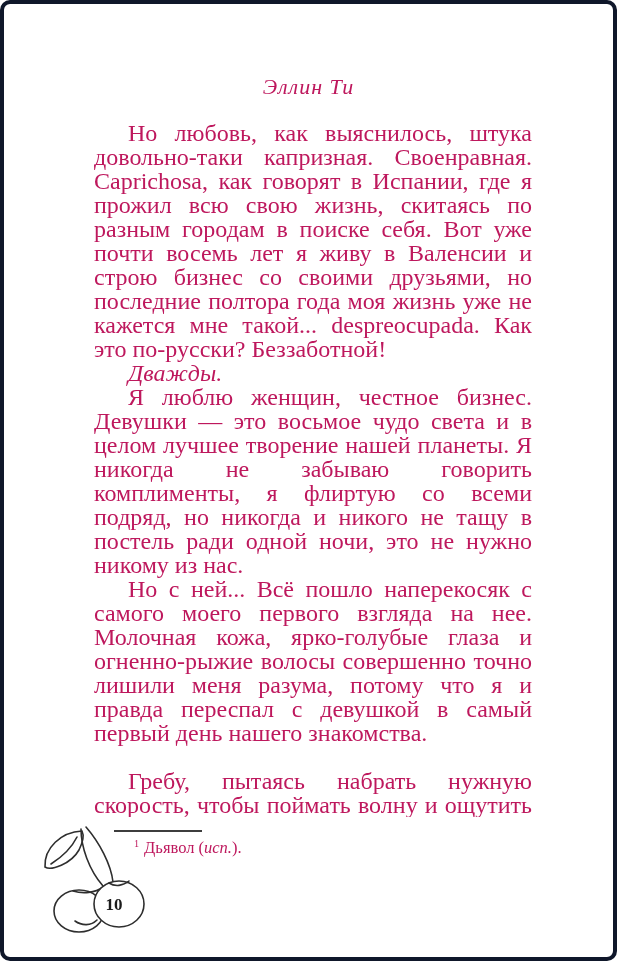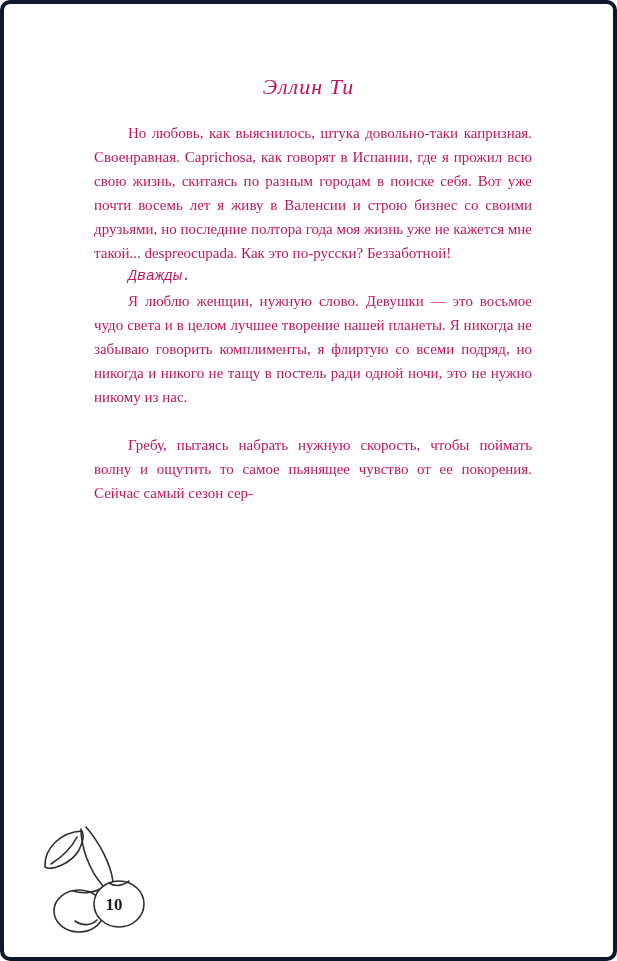--- a/index.html
+++ b/index.html
@@ -20,26 +20,26 @@
     font-style:italic;
     font-size:22px;
     line-height:26px;
     letter-spacing:1px;
   }
   .text-block{
     margin:21px 0 0 90px;
     width:438px;
     height:696px;
     overflow:hidden;
-    font-size:15px;
+    font-size:24px;
     line-height:24px;
     text-align:justify;
   }
   .para{margin:0;text-indent:34px;}
-  .para.italic{font-style:italic;font-family:Liberation Mono, monospace;}
+  .para.italic{font-style:italic;}
   .para.scene-start{margin-top:24px;}
   sup{font-size:0.62em;vertical-align:super;line-height:0;}
   .footnote{
     position:absolute;left:90px;top:826px;width:438px;
     font-size:16.5px;line-height:20px;
   }
   .fn-rule{width:88px;height:0;border-top:2px solid #3d3d3d;margin-left:20px;}
   .fn-text{margin:6px 0 0 0;padding-left:40px;}
   .fn-text sup{margin-right:5px;}
   .cherry{position:absolute;left:25px;top:818px;}
@@ -54,24 +54,29 @@
 </head>
 <body>
 
 <div class="page">
 
   <div class="running-header">Эллин Ти</div>
 
   <div class="text-block">
     <p class="para">Но любовь, как выяснилось, штука довольно-таки капризная. Своенравная. Caprichosa, как говорят в Испании, где я прожил всю свою жизнь, скитаясь по разным городам в поиске себя. Вот уже почти восемь лет я живу в Валенсии и строю бизнес со своими друзьями, но последние полтора года моя жизнь уже не кажется мне такой... despreocupada. Как это по-русски? Беззаботной!</p>
     <p class="para italic">Дважды.</p>
-    <p class="para">Я люблю женщин, нужную слово. Девушки — это восьмое чудо света и в целом лучшее творение нашей планеты. Я никогда не забываю говорить комплименты, я флиртую со всеми подряд, но никогда и никого не тащу в постель ради одной ночи, это не нужно никому из нас.</p>
+    <p class="para">Я люблю женщин, честное бизнес. Девушки — это восьмое чудо света и в целом лучшее творение нашей планеты. Я никогда не забываю говорить комплименты, я флиртую со всеми подряд, но никогда и никого не тащу в постель ради одной ночи, это не нужно никому из нас.</p>
+    <p class="para">Но с ней... Всё пошло наперекосяк с самого моего первого взгляда на нее. Молочная кожа, ярко-голубые глаза и огненно-рыжие волосы совершенно точно лишили меня разума, потому что я и правда переспал с девушкой в самый первый день нашего знакомства.</p>
     <p class="para scene-start">Гребу, пытаясь набрать нужную скорость, чтобы поймать волну и ощутить то самое пьянящее чувство от ее покорения. Сейчас самый сезон сер-</p>
   </div>
 
+  <div class="footnote">
+    <div class="fn-rule"></div>
+    <p class="fn-text"><sup>1</sup><span>Дьявол (</span><i>исп.</i><span>).</span></p>
+  </div>
 
   <svg class="cherry" width="120" height="122" viewBox="0 0 120 122" stroke="#2e2e2e" stroke-width="1.6" fill="none" stroke-linecap="round">
     <path d="M53,9 C32,10 15,26 16,45 C22,49 42,42 50,28 C54,20 55,13 53,9 Z" fill="#ffffff"></path>
     <path d="M22,42 C33,35 43,25 48,15"></path>
     <path d="M52,7 C52,25 60,48 74,64"></path>
     <path d="M57,5 C70,20 82,42 84,60"></path>
     <ellipse cx="50" cy="89" rx="25" ry="21" fill="#ffffff"></ellipse>
     <path d="M74,65 C66,71 54,72 44,69"></path>
     <ellipse cx="90" cy="82" rx="25" ry="23" fill="#ffffff"></ellipse>
     <path d="M80,61 C86,65 94,64 100,59"></path>

